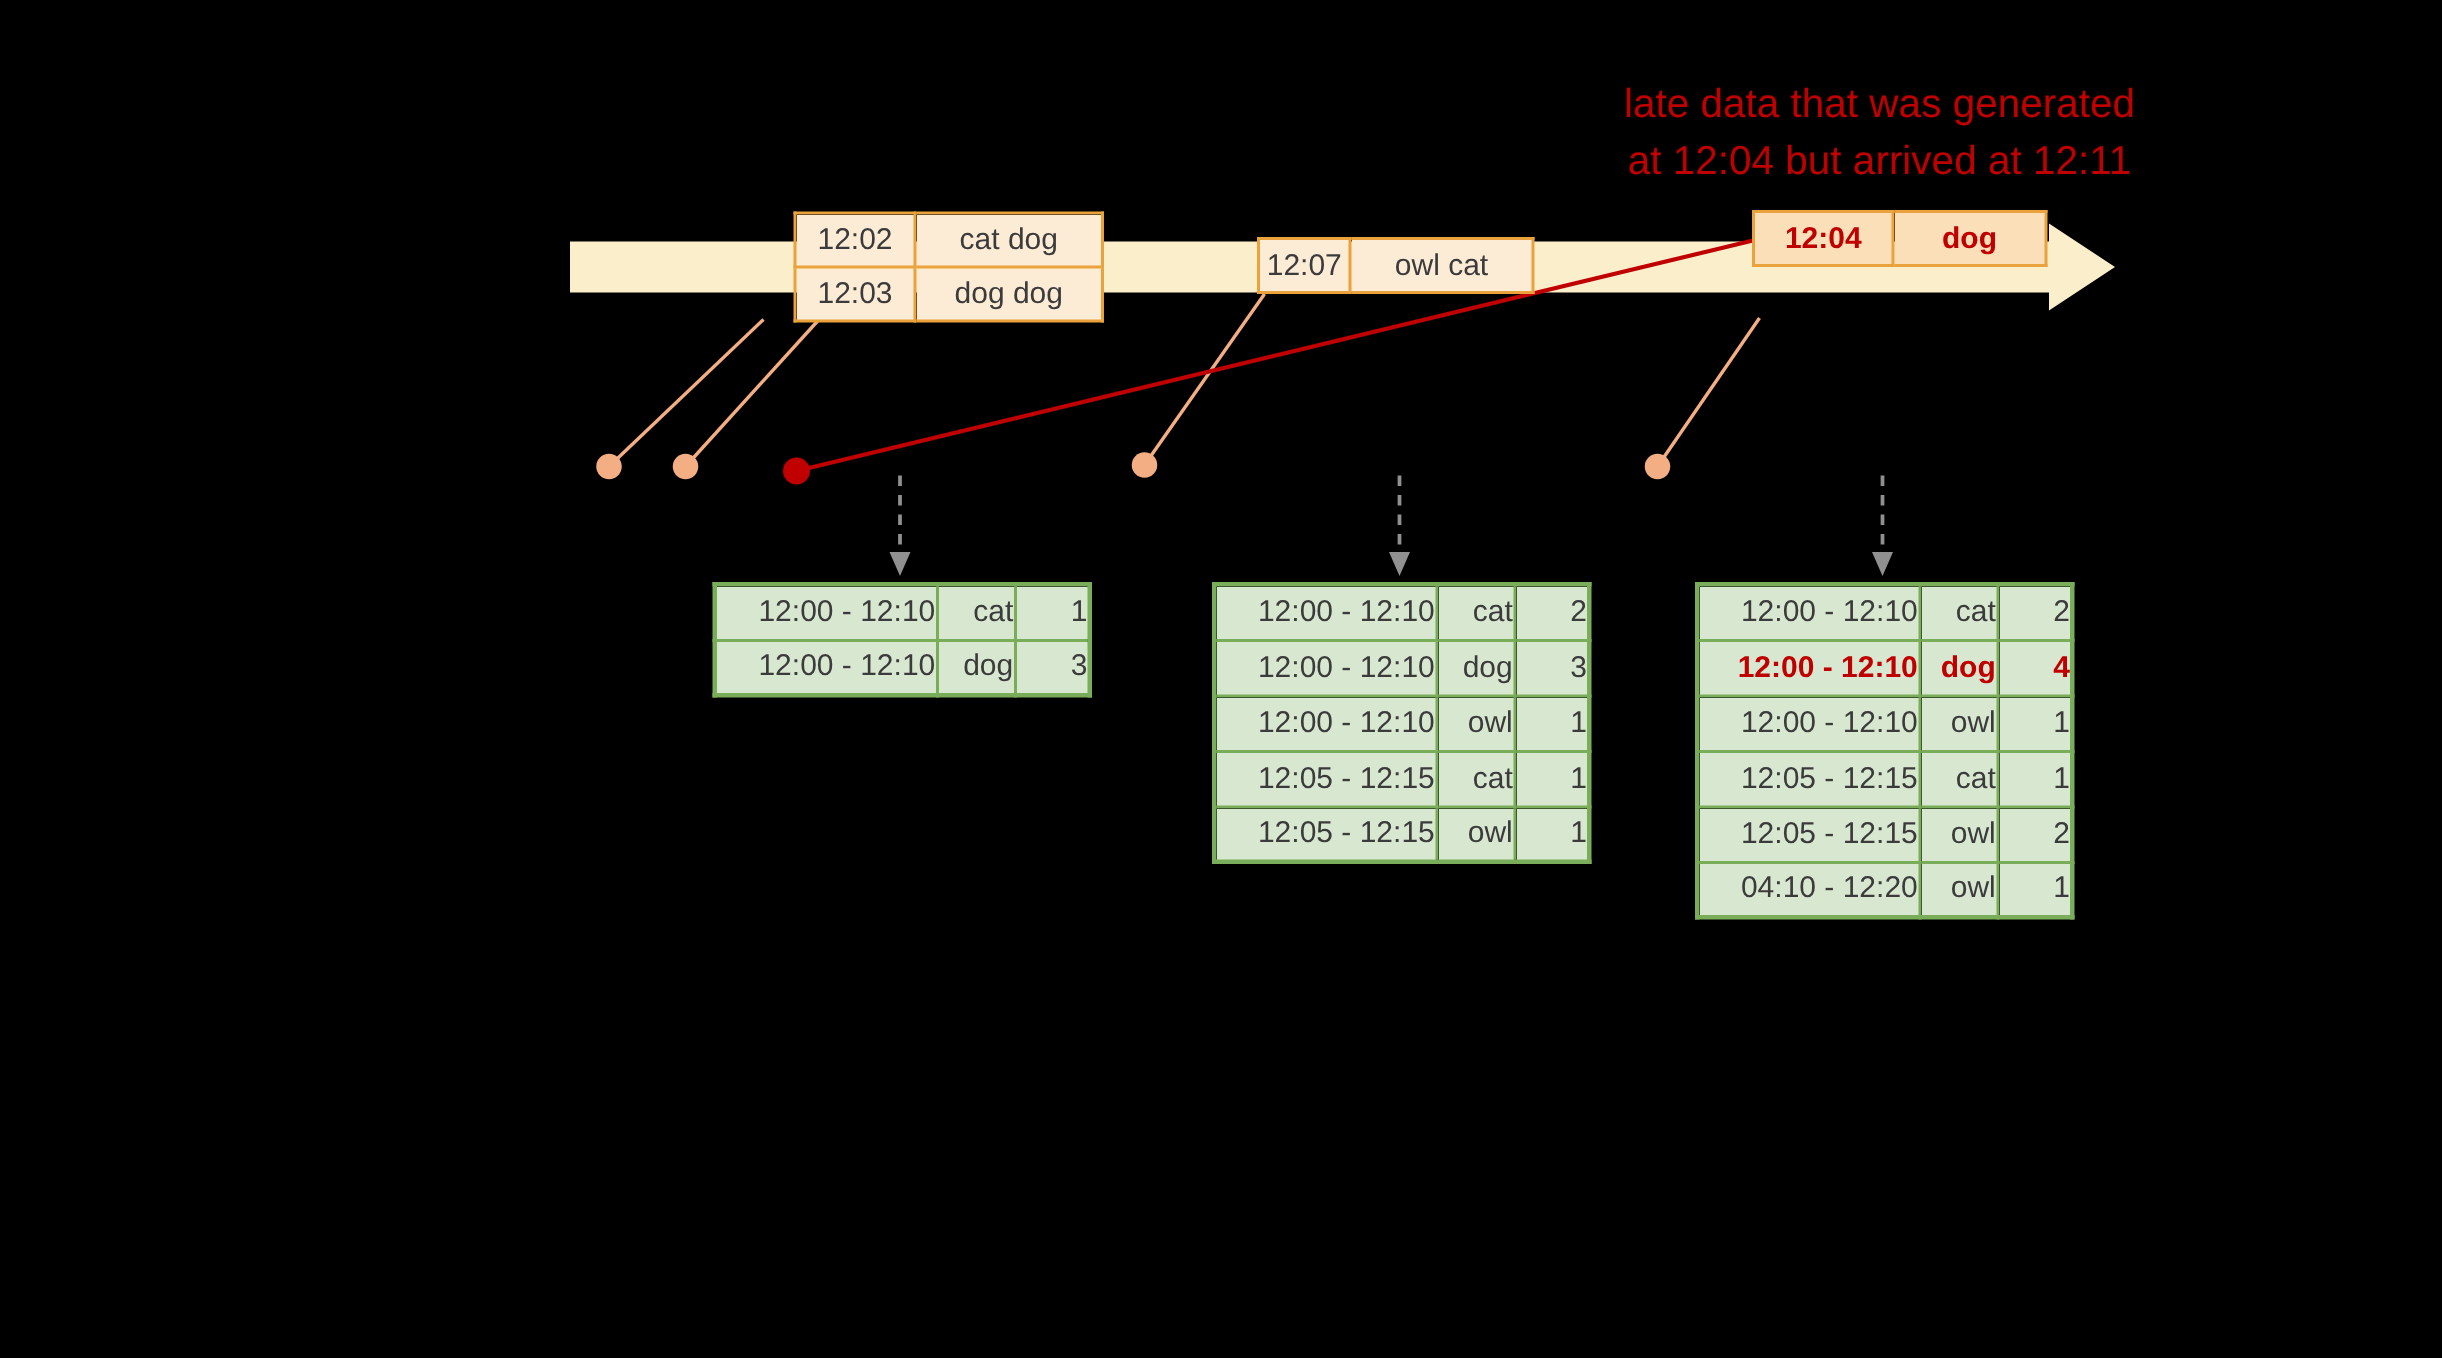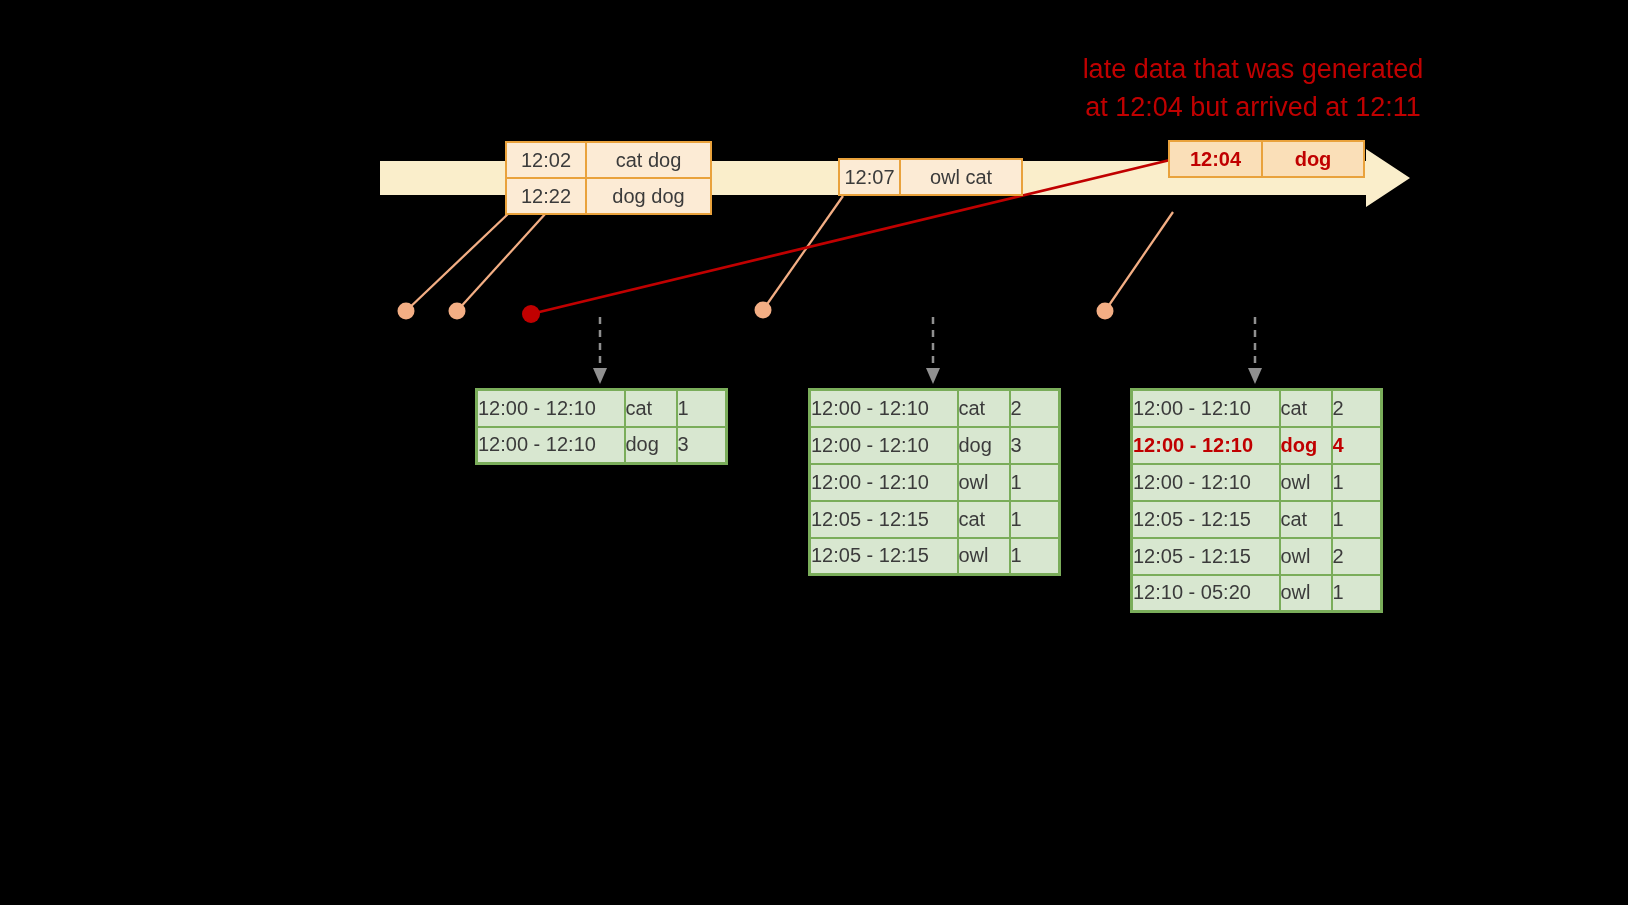--- a/index.html
+++ b/index.html
@@ -52,21 +52,21 @@
     color: var(--accent-red, #C00000);
     font-weight: bold;
   }
 
   
   .result-table { border: 3px solid var(--result-border, #7AAD5A); }
   .result-table td {
     border: 2px solid var(--result-border, #7AAD5A);
     background: var(--result-fill, #D8E7D0);
     height: 37px;
-    text-align: left;
+    text-align: right;
     font-size: 20px;
     color: var(--cell-text, #3B3B3B);
     padding: 0;
   }
   .result-table tr.late td {
     color: var(--accent-red, #C00000);
     font-weight: bold;
   }
   .win  { width: 148px; }
   .word { width: 52px; }
@@ -115,28 +115,28 @@
       <line class="dash" x1="1255" y1="317" x2="1255" y2="368"></line>
       <polygon class="dash-head" points="1248,368 1262,368 1255,384"></polygon>
     </g>
   </svg>
 
   <div class="note" style="left:1036px; top:50px;">
     <div>late data that was generated</div>
     <div>at 12:04 but arrived at 12:11</div>
   </div>
 
-  <table class="input-box" style="left:505px; top:141px;">
+  <table class="input-box" style="left:529px; top:141px;">
     <tbody>
       <tr>
         <td style="width:80px">12:02</td>
         <td style="width:125px">cat dog</td>
       </tr>
       <tr>
-        <td>12:22</td>
+        <td>12:03</td>
         <td>dog dog</td>
       </tr>
     </tbody>
   </table>
 
   <table class="input-box" style="left:838px; top:158px;">
     <tbody>
       <tr>
         <td style="width:61px">12:07</td>
         <td style="width:122px">owl cat</td>
@@ -219,21 +219,21 @@
         <td class="win">12:05 - 12:15</td>
         <td class="word">cat</td>
         <td class="cnt">1</td>
       </tr>
       <tr>
         <td class="win">12:05 - 12:15</td>
         <td class="word">owl</td>
         <td class="cnt">2</td>
       </tr>
       <tr>
-        <td class="win">12:10 - 05:20</td>
+        <td class="win">04:10 - 12:20</td>
         <td class="word">owl</td>
         <td class="cnt">1</td>
       </tr>
     </tbody>
   </table>
 
   <div class="note" style="left:1036px; top:628px;">
   </div>
 
 </div>

